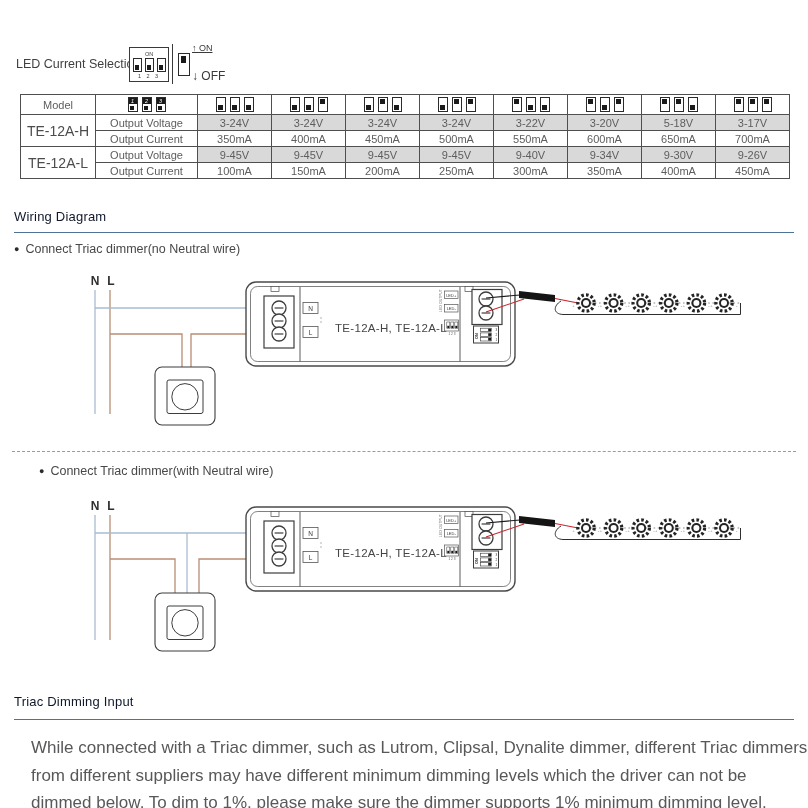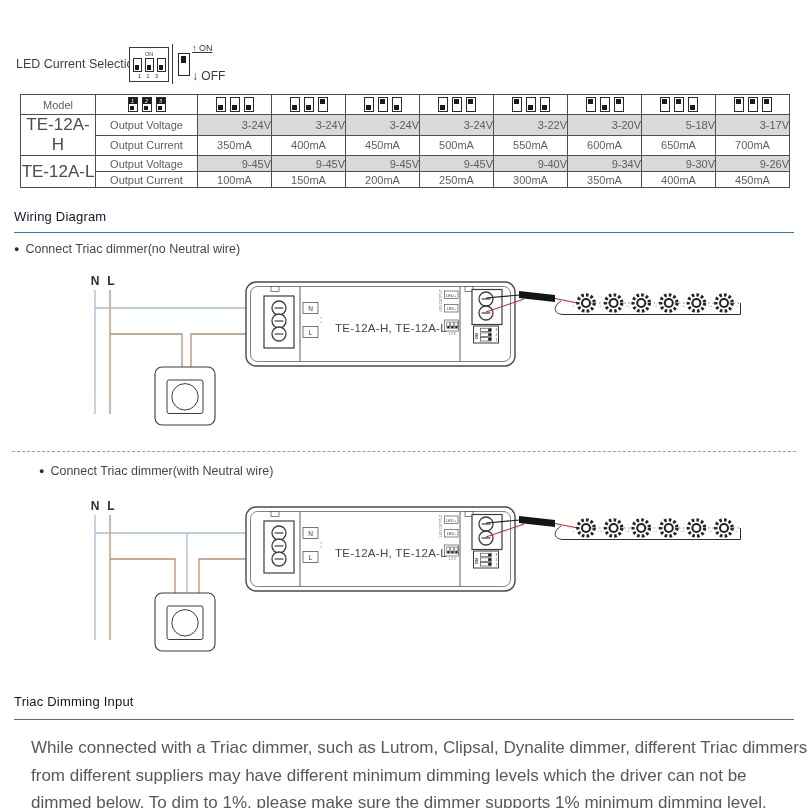--- a/index.html
+++ b/index.html
@@ -22,22 +22,22 @@
   #legend .single{position:absolute;left:178px;top:13px;width:10px;height:21px;border:1.2px solid #2b2b2b;}
   #legend .single i{position:absolute;top:1.5px;left:1.5px;width:5px;height:7px;background:#1a1a1a;}
   #legend .aon{position:absolute;left:192px;top:3px;font-size:9px;color:#3a3a3a;text-decoration:underline;}
   #legend .aoff{position:absolute;left:192px;top:29px;font-size:12px;color:#3a3a3a;}
 
   
   #seltable{position:absolute;left:20px;top:94px;border-collapse:collapse;table-layout:fixed;}
   #seltable td,#seltable th{border:1px solid #4f4f4f;padding:0;font-weight:normal;
        font-size:11px;color:#5d5d5f;text-align:center;vertical-align:middle;background:#fff;}
   #seltable th{height:19px;margin-left:29px;} #seltable td{height:15px;}
-  #seltable td.model{font-size:17px;color:#4c4c4e;}
-  #seltable td.val.shaded{background:#d9d9d9;text-align:right;}
+  #seltable td.model{font-size:14px;color:#4c4c4e;}
+  #seltable td.val.shaded{background:#d9d9d9;}
   .dip3{display:inline-flex;gap:4px;align-items:center;vertical-align:middle;}
   .numsw{position:relative;width:8px;height:13px;border:1px solid #2b2b2b;display:inline-block;background:#fff;}
   .numsw .badge{position:absolute;top:0;left:0;right:0;height:6px;background:#1a1a1a;color:#fff;
         font-size:5.5px;line-height:6px;text-align:center;}
   .numsw .kb{position:absolute;bottom:1px;left:1.5px;width:4px;height:4px;background:#1a1a1a;}
   #seltable .sw{width:8px;height:13px;} #seltable .sw .knob{width:5px;height:5px;left:1px;}
 
   
   .sect-title{position:absolute;left:14px;font-size:13px;color:#0f172a;letter-spacing:.2px;}
   .sect-rule{position:absolute;left:14px;width:780px;border-top:1.4px solid #4d7396;}

